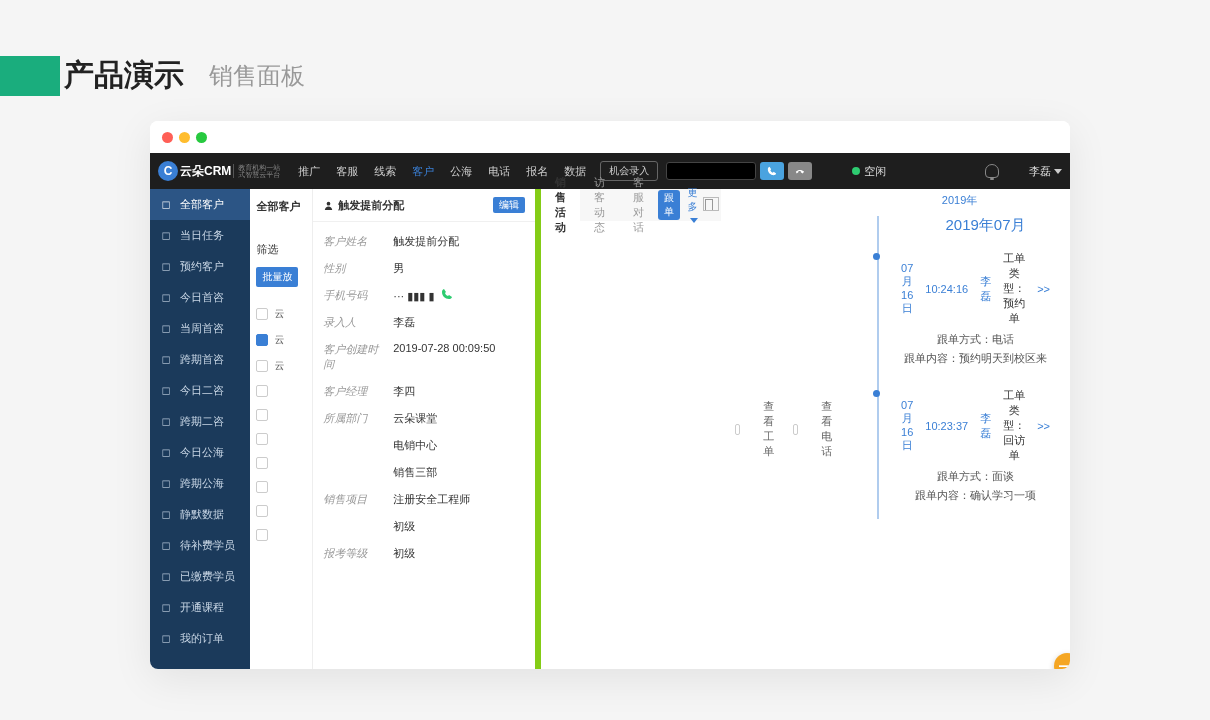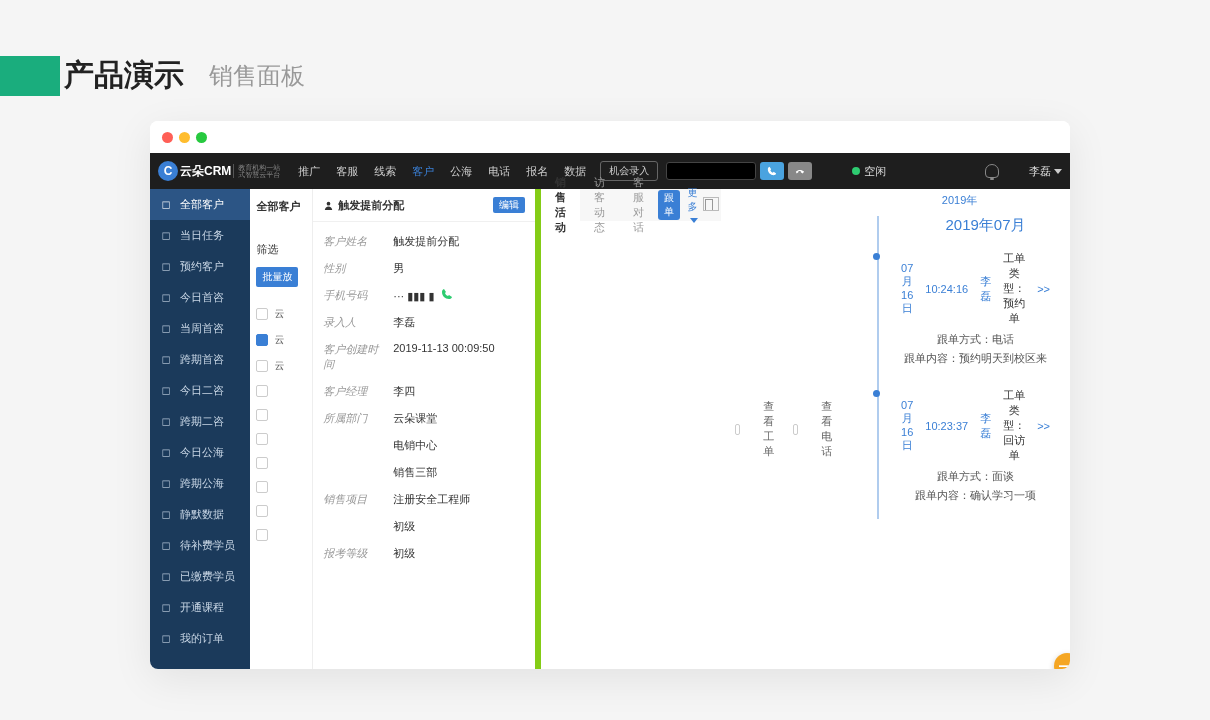--- a/index.html
+++ b/index.html
@@ -419,21 +419,21 @@
             <div class="dp-value">··· ▮▮▮ ▮<span class="phone-green"><svg width="12" height="12" viewBox="0 0 24 24" fill="#2ecc71">
                   <path d="M6 2l4 6-2 2c1 3 3 5 6 6l2-2 6 4c-1 3-3 4-6 4C8 22 2 16 2 8c0-3 1-5 4-6z"></path>
                 </svg></span></div>
           </div>
           <div class="dp-row">
             <div class="dp-label">录入人</div>
             <div class="dp-value">李磊</div>
           </div>
           <div class="dp-row">
             <div class="dp-label">客户创建时间</div>
-            <div class="dp-value">2019-11-13 00:09:50</div>
+            <div class="dp-value">2019-07-28 00:09:50</div>
           </div>
           <div class="dp-row">
             <div class="dp-label">客户经理</div>
             <div class="dp-value">李四</div>
           </div>
           <div class="dp-row">
             <div class="dp-label">所属部门</div>
             <div class="dp-value">云朵课堂</div>
           </div>
           <div class="dp-row">

